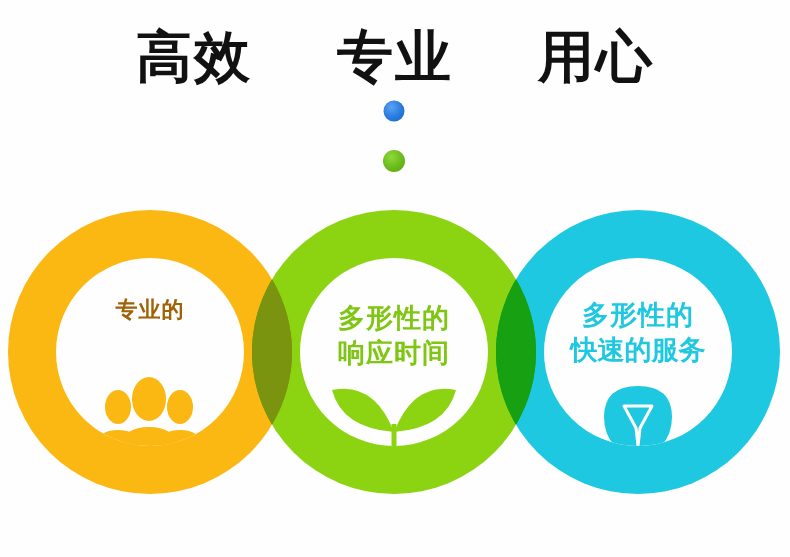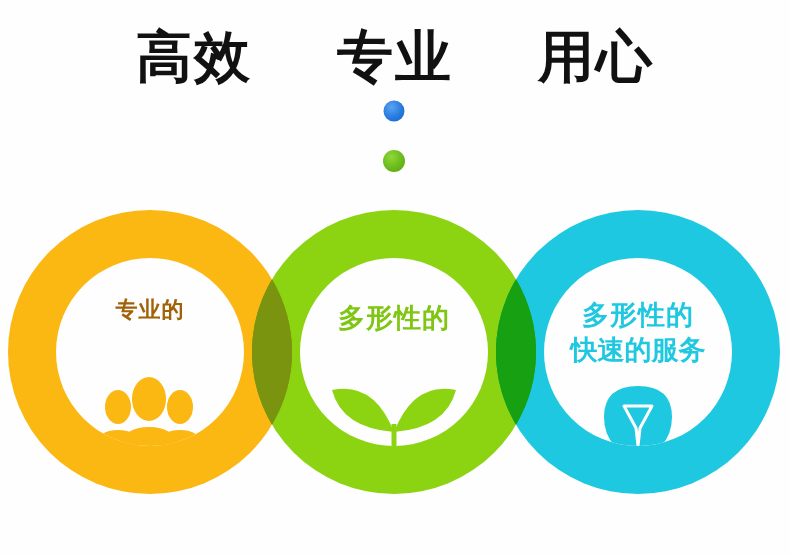--- a/index.html
+++ b/index.html
@@ -273,20 +273,21 @@
       <path d="M544 466 q94 -26 188 0 v48 h-188 Z" fill="#1EC8E0"></path>
     </g>
   </svg>
 
   <div id="text-orange" class="lobe-text">
     <span class="ln ln-1">专业的</span>
   </div>
 
   <div id="text-green" class="lobe-text">
     <span class="ln ln-1">多形性的</span>
+    <span class="ln ln-2">响应时间</span>
   </div>
 
   <div id="text-cyan" class="lobe-text">
     <span class="ln ln-1">多形性的</span>
     <span class="ln ln-2">快速的服务</span>
   </div>
 
 </div>
 
 </body></html>

